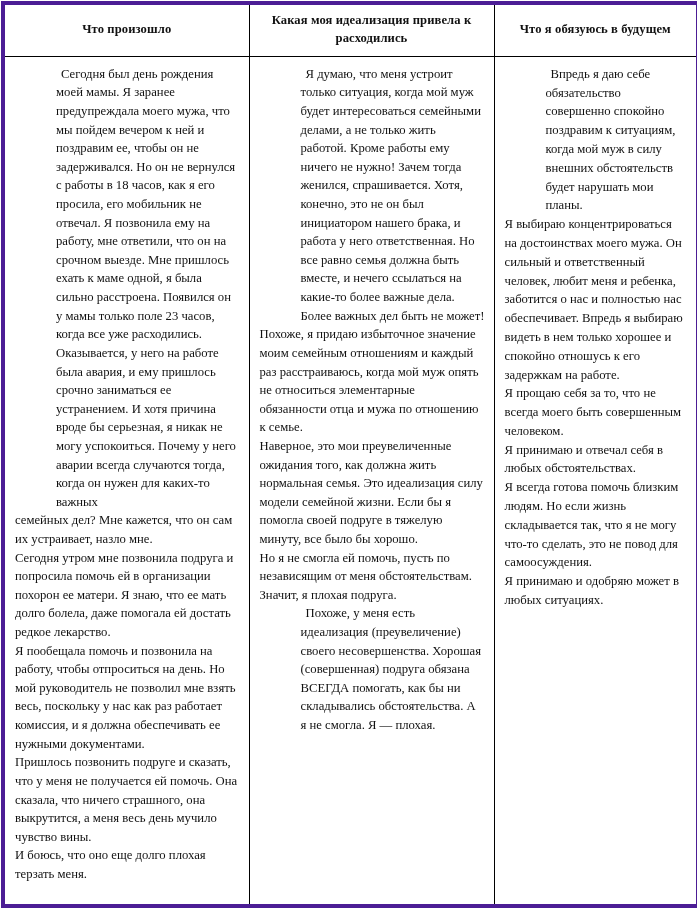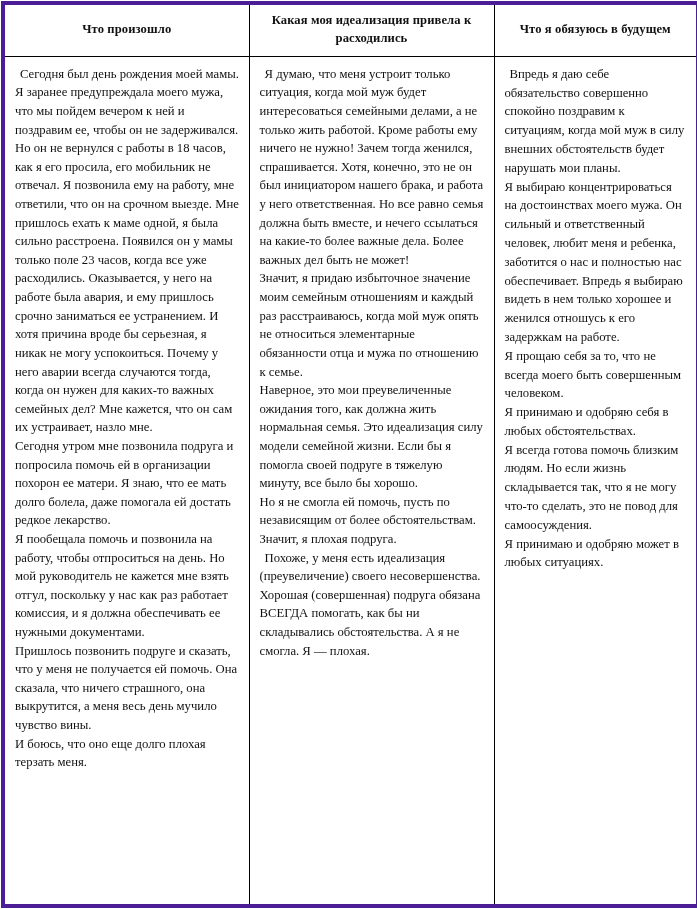--- a/index.html
+++ b/index.html
@@ -61,21 +61,21 @@
   }
   td.body-cell:last-child { border-right: none; }
 
   .para {
     margin: 0 0 0 0;
     text-indent: 0;
   }
   .para + .para { margin-top: 0; }
   .gap-para { margin-top: 14px; }
   .gap-para-lg { margin-top: 16px; }
-  .lead-space { text-indent: 5px; }
+  .lead-space { text-indent: 5px; margin-left: 41px; }
   b, .bold { font-weight: normal; }
 
   .col3 .para { line-height: 1.48; }
 </style>
 </head>
 <body>
 
 <div class="sheet">
   <table class="worksheet">
     <colgroup>
@@ -90,38 +90,38 @@
         <th class="head-cell">Что я обязуюсь в будущем</th>
       </tr>
     </thead>
     <tbody>
       <tr>
 
         <td class="body-cell col1">
           <p class="para lead-space">Сегодня был день рождения моей мамы. Я заранее предупреждала моего мужа, что мы пойдем вечером к ней и поздравим ее, чтобы он не задерживался. Но он не вернулся с работы в 18 часов, как я его просила, его мобильник не отвечал. Я позвонила ему на работу, мне ответили, что он на срочном выезде. Мне пришлось ехать к маме одной, я была сильно расстроена. Появился он у мамы только поле 23 часов, когда все уже расходились. Оказывается, у него на работе была авария, и ему пришлось срочно заниматься ее устранением. И хотя причина вроде бы серьезная, я никак не могу успокоиться. Почему у него аварии всегда случаются тогда, когда он нужен для каких-то важных</p>
           <p class="para gap-para">семейных дел? Мне кажется, что он сам их устраивает, назло мне.</p>
           <p class="para">Сегодня утром мне позвонила подруга и попросила помочь ей в организации похорон ее матери. Я знаю, что ее мать долго болела, даже помогала ей достать редкое лекарство.</p>
-          <p class="para">Я пообещала помочь и позвонила на работу, чтобы отпроситься на день. Но мой руководитель не кажется мне взять отгул, поскольку у нас как раз работает комиссия, и я должна обеспечивать ее нужными документами.</p>
+          <p class="para">Я пообещала помочь и позвонила на работу, чтобы отпроситься на день. Но мой руководитель не позволил мне взять весь, поскольку у нас как раз работает комиссия, и я должна обеспечивать ее нужными документами.</p>
           <p class="para">Пришлось позвонить подруге и сказать, что у меня не получается ей помочь. Она сказала, что ничего страшного, она выкрутится, а меня весь день мучило чувство вины.</p>
           <p class="para">И боюсь, что оно еще долго плохая терзать меня.</p>
         </td>
 
         <td class="body-cell col2">
           <p class="para lead-space"><span>Я думаю, что меня устроит только ситуация, когда мой муж будет интересоваться семейными делами, а не только жить работой. Кроме работы ему ничего не нужно! Зачем тогда женился, спрашивается. Хотя, конечно, это не он был инициатором нашего брака, и работа у него ответственная. Но все равно </span><b>семья должна быть вместе</b><span>, и нечего ссылаться на какие-то более важные дела. Более важных дел быть не может!</span></p>
-          <p class="para"><span>Значит, </span><b>я придаю избыточное значение моим семейным отношениям</b><span> и каждый раз расстраиваюсь, когда мой муж опять не относиться элементарные обязанности отца и мужа по отношению к семье.</span></p>
+          <p class="para"><span>Похоже, </span><b>я придаю избыточное значение моим семейным отношениям</b><span> и каждый раз расстраиваюсь, когда мой муж опять не относиться элементарные обязанности отца и мужа по отношению к семье.</span></p>
           <p class="para gap-para-lg"><span>Наверное, это мои преувеличенные ожидания того, как должна жить нормальная семья. Это </span><b>идеализация силу модели семейной жизни</b><span>. Если бы я помогла своей подруге в тяжелую минуту, все было бы хорошо.</span></p>
-          <p class="para">Но я не смогла ей помочь, пусть по независящим от более обстоятельствам. Значит, я плохая подруга.</p>
+          <p class="para">Но я не смогла ей помочь, пусть по независящим от меня обстоятельствам. Значит, я плохая подруга.</p>
           <p class="para lead-space"><span>Похоже, у меня есть </span><b>идеализация (преувеличение) своего несовершенства</b><span>. Хорошая (совершенная) подруга обязана ВСЕГДА помогать, как бы ни складывались обстоятельства. А я не смогла. Я — плохая.</span></p>
         </td>
 
         <td class="body-cell col3">
           <p class="para lead-space">Впредь я даю себе обязательство совершенно спокойно поздравим к ситуациям, когда мой муж в силу внешних обстоятельств будет нарушать мои планы.</p>
-          <p class="para">Я выбираю концентрироваться на достоинствах моего мужа. Он сильный и ответственный человек, любит меня и ребенка, заботится о нас и полностью нас обеспечивает. Впредь я выбираю видеть в нем только хорошее и женился отношусь к его задержкам на работе.</p>
+          <p class="para">Я выбираю концентрироваться на достоинствах моего мужа. Он сильный и ответственный человек, любит меня и ребенка, заботится о нас и полностью нас обеспечивает. Впредь я выбираю видеть в нем только хорошее и спокойно отношусь к его задержкам на работе.</p>
           <p class="para gap-para-lg">Я прощаю себя за то, что не всегда моего быть совершенным человеком.</p>
-          <p class="para">Я принимаю и одобряю себя в любых обстоятельствах.</p>
+          <p class="para">Я принимаю и отвечал себя в любых обстоятельствах.</p>
           <p class="para">Я всегда готова помочь близким людям. Но если жизнь складывается так, что я не могу что-то сделать, это не повод для самоосуждения.</p>
           <p class="para">Я принимаю и одобряю может в любых ситуациях.</p>
         </td>
 
       </tr>
     </tbody>
   </table>
 </div>
 
 </body></html>

